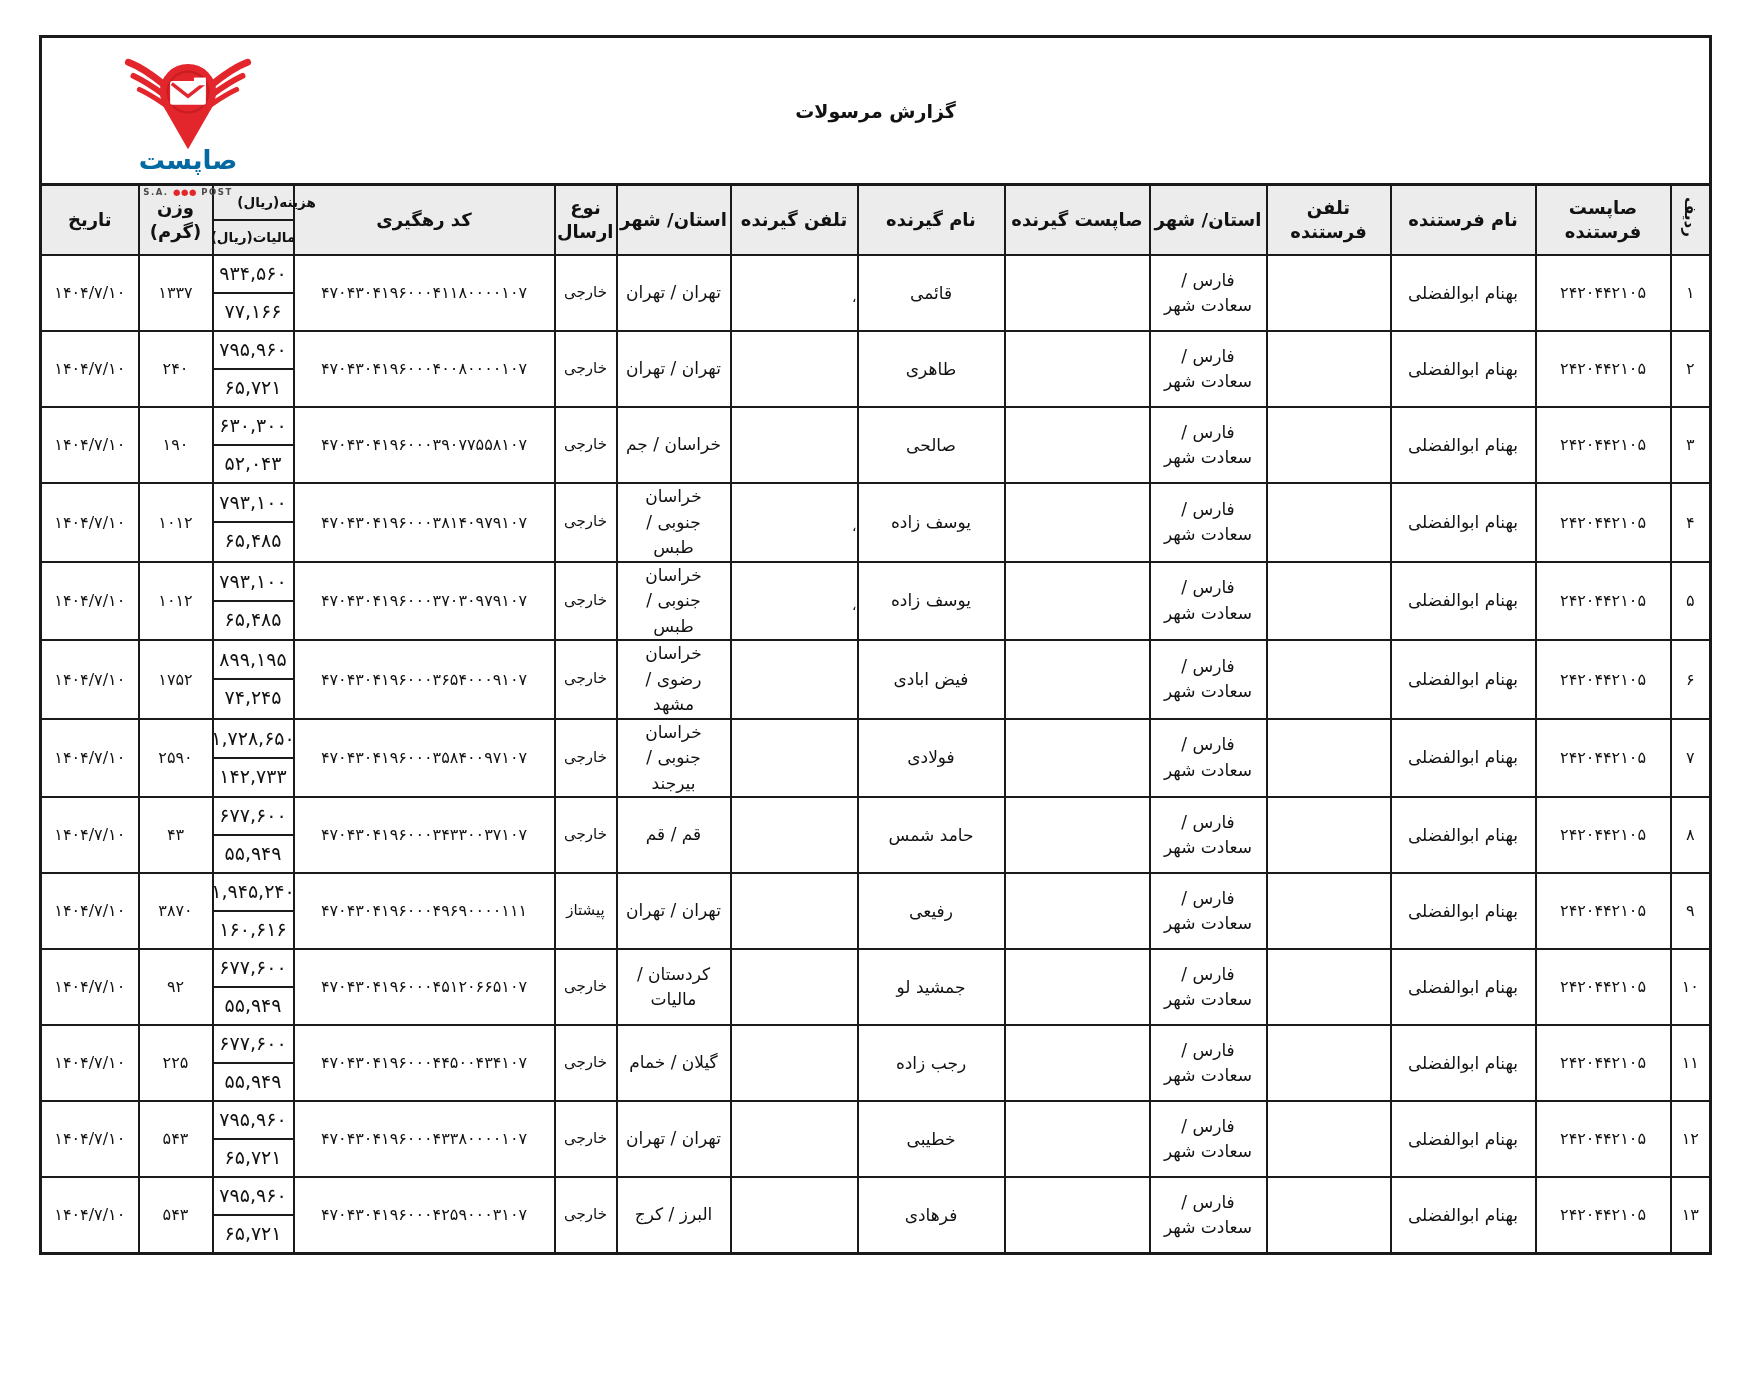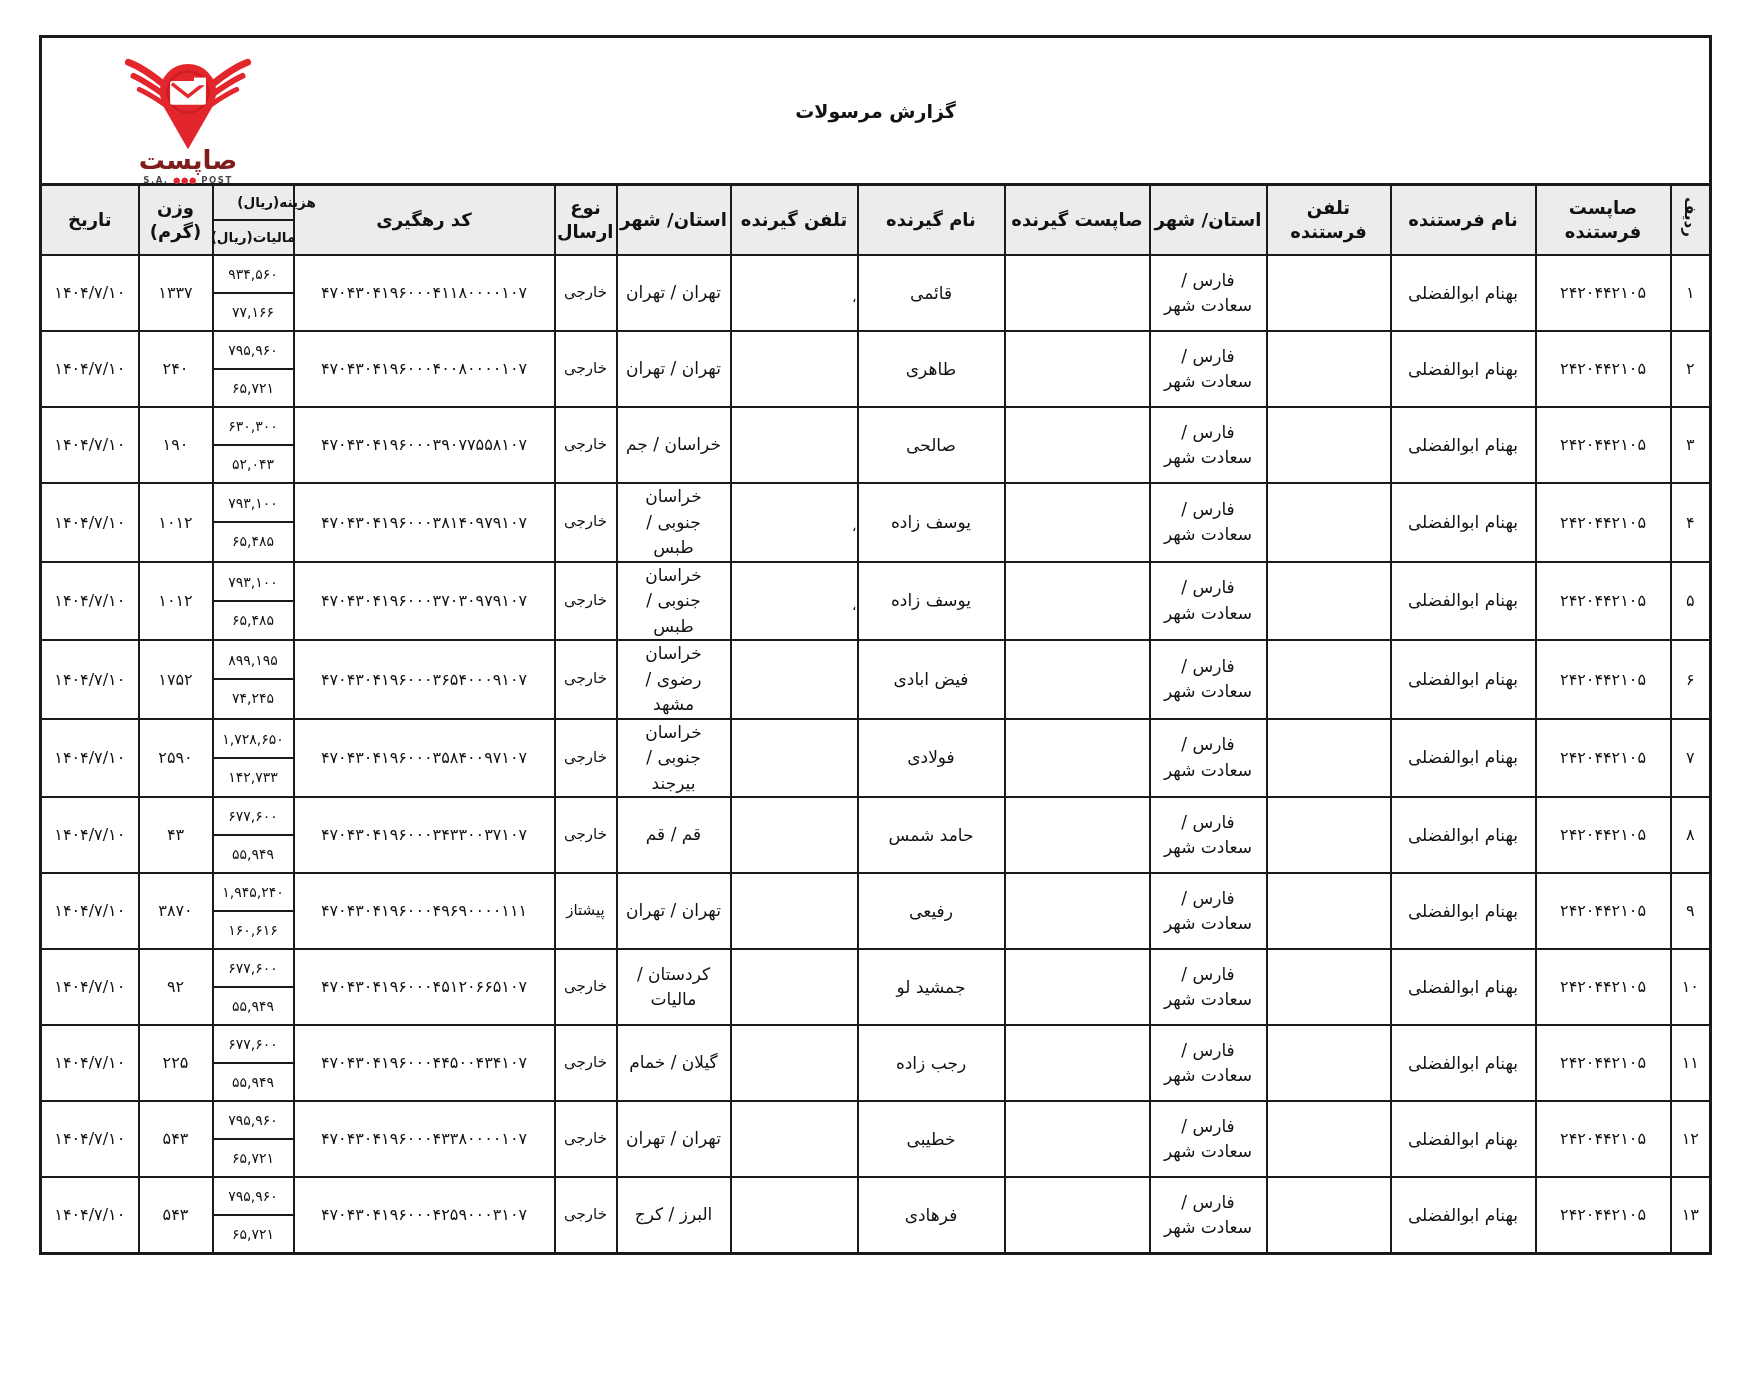--- a/index.html
+++ b/index.html
@@ -12,22 +12,22 @@
 
   
   .title-box{
     box-sizing:border-box;height:151px;border:3px solid #1a1a1a;
     position:relative;display:flex;align-items:center;justify-content:center;
     background:#fff;
   }
   .report-title{font-size:19px;font-weight:bold;letter-spacing:0;}
   .logo{position:absolute;top:20px;left:78px;width:136px;text-align:center;line-height:1;}
   .logo svg{display:block;margin:0 auto;}
-  .logo-fa{color:#7f1d1d;font-weight:bold;font-size:26px;margin-top:-3px;}
-  .logo-en{font-size:8.5px;color:#4a4a4a;font-weight:bold;letter-spacing:1.5px;margin-top:3px;}
+  .logo-fa{color:#0369a1;font-weight:bold;font-size:26px;margin-top:-3px;}
+  .logo-en{font-size:8.5px;color:#4a4a4a;font-weight:bold;letter-spacing:1.5px;margin-top:15px;}
   .logo-en .dots{color:#e2262c;letter-spacing:0.5px;}
 
   
   table{
     border-collapse:collapse;table-layout:fixed;width:100%;
     direction:rtl;margin-top:-3px;background:#fff;
     border:3px solid #1a1a1a;
   }
   th,td{border:2px solid #1a1a1a;box-sizing:border-box;}
   thead th{
@@ -38,21 +38,21 @@
   .th-fee-part{height:33px;display:flex;align-items:center;justify-content:center;}
   .th-fee-part.top{border-bottom:2px solid #1a1a1a;padding-left:47px;}
   .th-radif span{writing-mode:vertical-rl;font-size:15px;letter-spacing:1px;}
 
   tbody td{
     height:76px;font-size:17px;text-align:center;vertical-align:middle;
     padding:0 4px;line-height:1.45;background:#fff;
   }
   td.cell-tracking{font-size:16px;padding:0 16px;}
   td.cell-fee{padding:0;}
-  .fee-part{height:36px;display:flex;align-items:center;justify-content:center;font-size:14px;}
+  .fee-part{height:36px;display:flex;align-items:center;justify-content:center;font-size:19px;}
   .fee-part.top{border-bottom:2px solid #1a1a1a;}
   td.cell-weight,td.cell-date,td.cell-rowno,td.cell-sapost{font-size:16px;}
   td.cell-region{font-size:17px;padding:0 6px;line-height:1.5;}
   td.cell-type{font-size:15px;padding:0 1px;}
   td.cell-phone{position:relative;}
   .phone-mark{position:absolute;right:0px;top:42%;font-size:14px;}
 </style>
 </head>
 <body>
 

